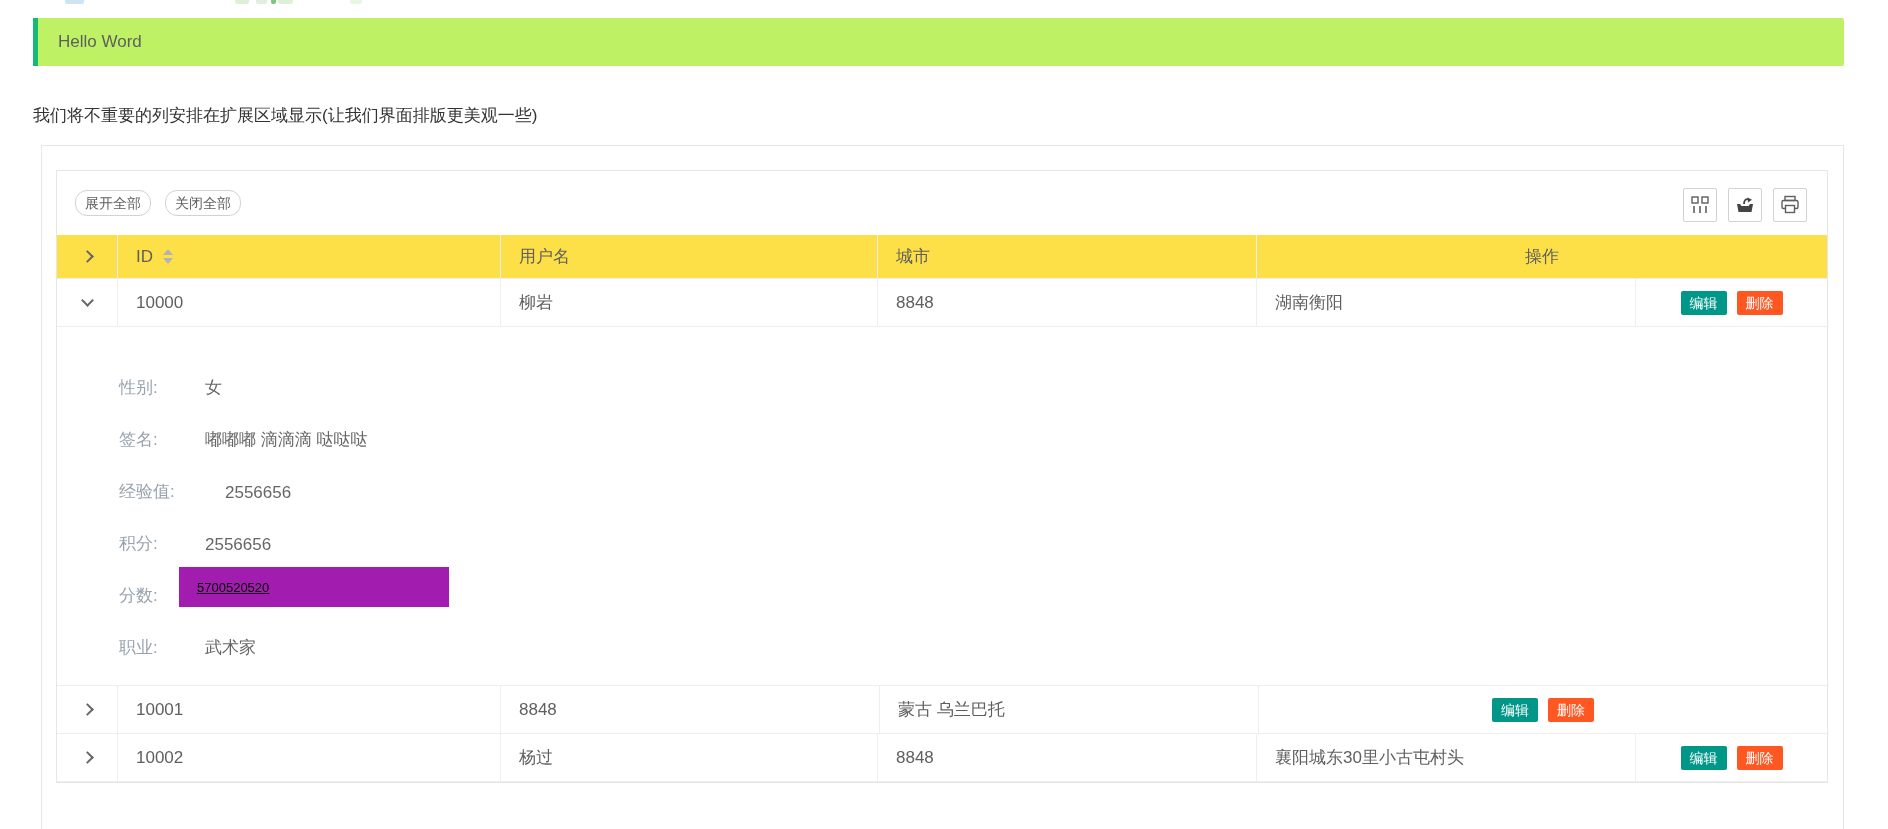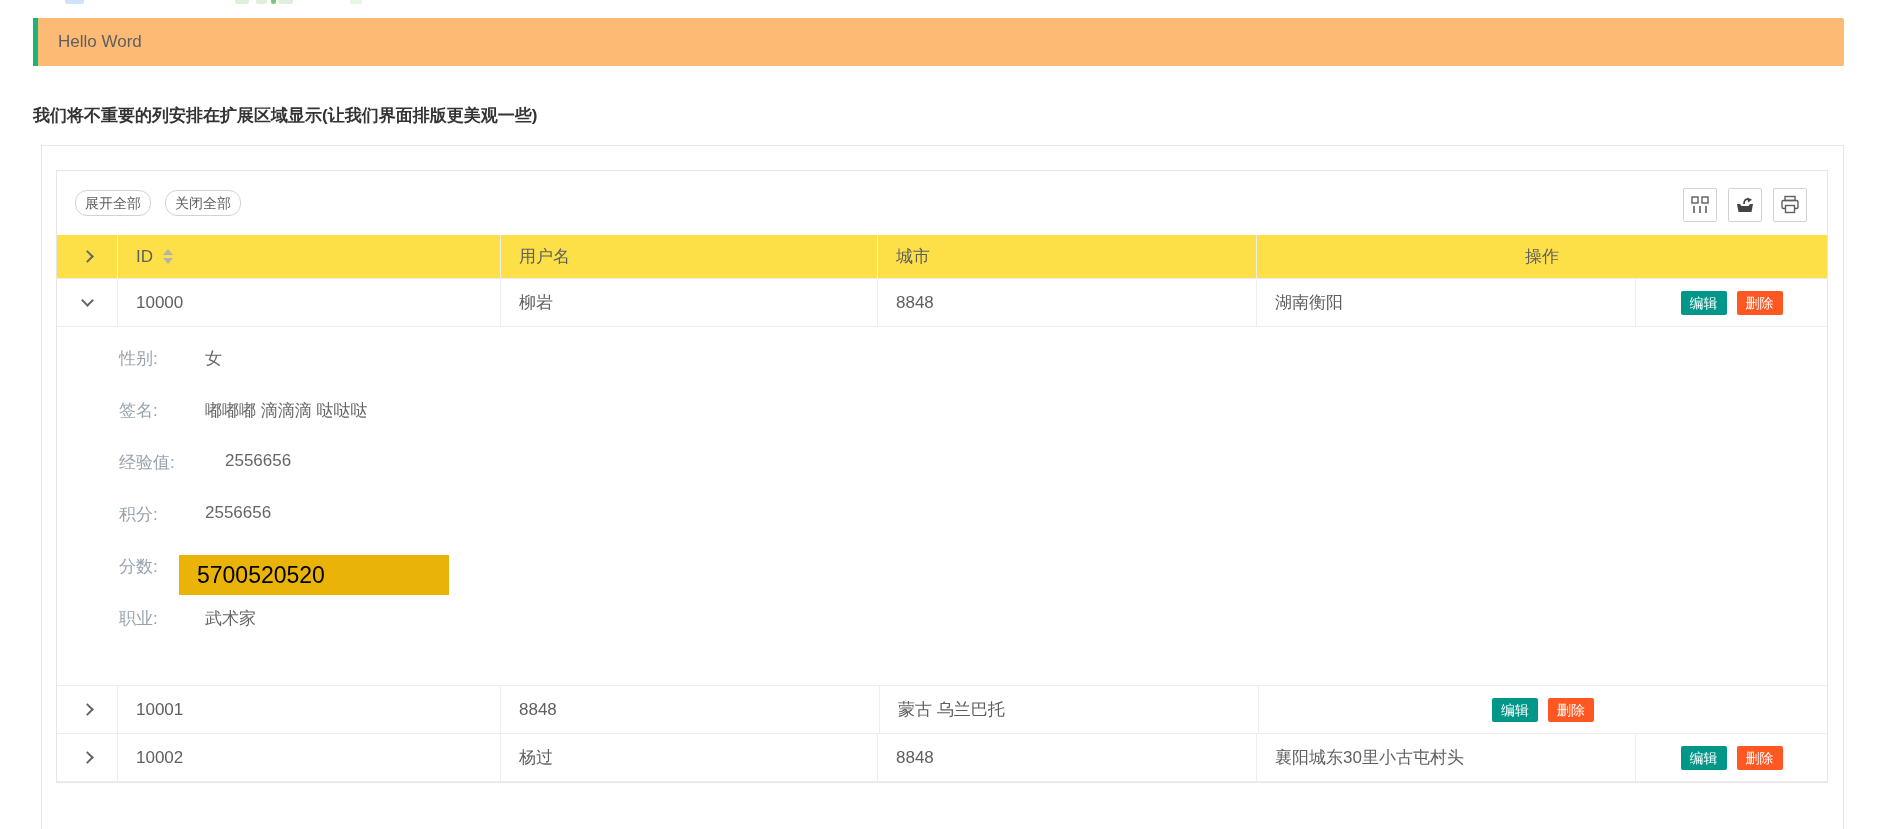--- a/index.html
+++ b/index.html
@@ -5,25 +5,25 @@
   * { margin:0; padding:0; box-sizing:border-box; }
   html,body { width:1888px; height:829px; overflow:hidden; background:#fff;
     font-family:"Liberation Sans","DejaVu Sans",sans-serif; color:#5f5f5f; }
 
   
   .frag { position:absolute; top:0; height:4px; border-radius:0 0 2px 2px; }
 
   .main { padding:18px 44px 0 33px; }
 
   
-  .quote { height:48px; background:#fdba74; border-left:5px solid #16b777;
+  .quote { height:48px; background:#bef264; border-left:5px solid #16b777;
     border-radius:0 2px 2px 0; display:flex; align-items:center; padding-left:20px;
     font-size:17px; color:#5f5f5f; }
 
-  .desc { margin-top:38px; font-size:17px; color:#333; line-height:24px; height:24px;font-weight:bold; }
+  .desc { margin-top:38px; font-size:17px; color:#333; line-height:24px; height:24px; }
 
   
   .card { margin-top:17px; margin-left:8px; border:1px solid #e6e6e6; background:#fff;
     padding:24px 15px 15px 14px; height:720px; }
 
   .table-view { border:1px solid #e6e6e6; width:100%; background:#fff; }
 
   
   .tool { height:64px; position:relative; display:flex; align-items:center; padding-left:18px; }
   .btn-primary { height:26px; line-height:24px; padding:0 9px; background:#fff;
@@ -61,25 +61,25 @@
     border-top:6px solid #b2b2b2; }
 
   
   .btn-xs { height:24px; line-height:24px; padding:0 9px; border:none; border-radius:2px;
     font-size:14px; color:#fff; cursor:pointer; font-family:inherit; }
   .btn-edit { background:#009688; }
   .btn-del { background:#ff5722; }
 
   
   .detail { padding:20px 0 26px 62px; border-bottom:1px solid #eee; background:#fff; }
-  .detail-row { height:52px; display:flex; align-items:flex-start; font-size:17px; }
+  .detail-row { height:52px; display:flex; align-items:flex-end; font-size:17px; }
   .detail-label { color:#98a3ae; min-width:86px; display:inline-block; }
   .detail-value { color:#666; }
-  .detail-input { width:270px; height:40px; background:#eab308; border:none; outline:none;
-    padding-left:18px; font-size:23px; color:#000; font-family:inherit; }
+  .detail-input { width:270px; height:40px; background:#a21caf; border:none; outline:none;
+    padding-left:18px; font-size:13px; color:#000; font-family:inherit;text-decoration:underline; }
 
   svg { display:block; }
 </style>
 </head>
 <body>
 
 <div class="frag" style="left:65px;width:19px;background:#cfe3f6;"></div>
 <div class="frag" style="left:235px;width:14px;background:#dff0da;"></div>
 <div class="frag" style="left:256px;width:11px;background:#dff0da;"></div>
 <div class="frag" style="left:271px;width:5px;background:#79c77e;"></div>

